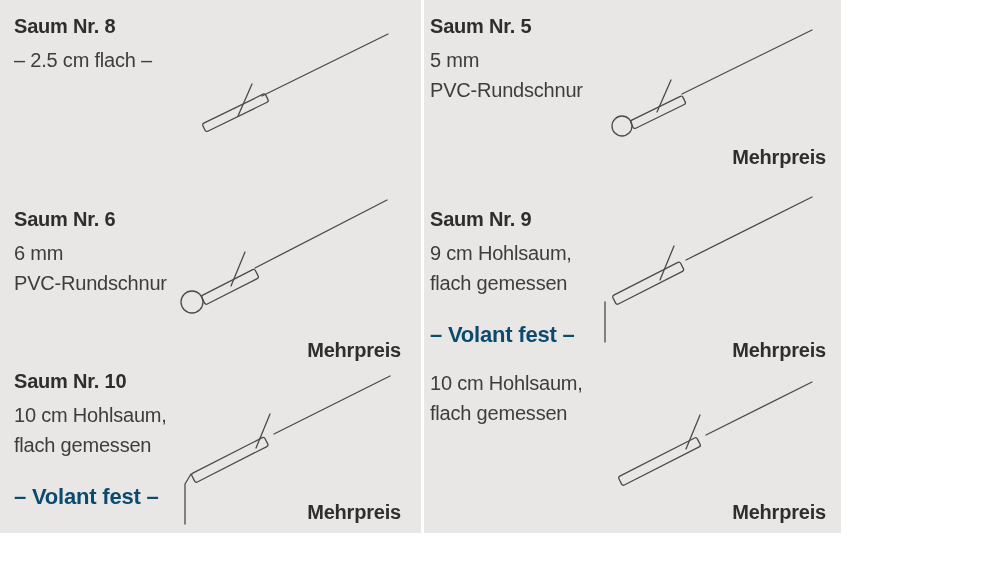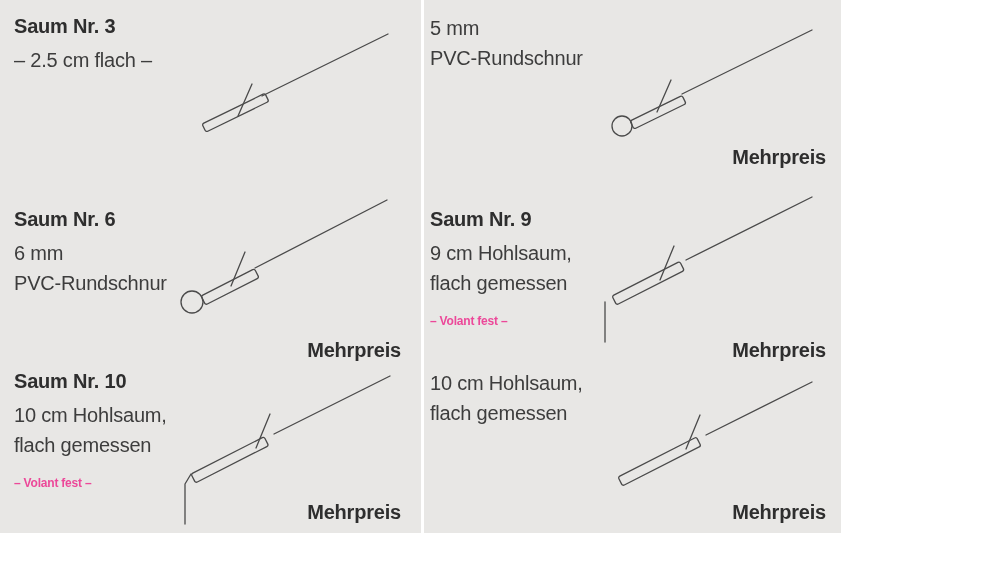--- a/index.html
+++ b/index.html
@@ -44,25 +44,25 @@
     letter-spacing: -0.2px;
   }
   .body-line {
     font-size: 20px;
     font-weight: 400;
     line-height: 30px;
     color: #3d3d3d;
     letter-spacing: -0.2px;
   }
   .note {
-    font-size: 12px;
+    font-size: 22px;
     font-weight: 700;
     line-height: 26px;
-    margin-top: 10px;
-    color: #ec4899;
+    margin-top: 24px;
+    color: #0c4a6e;
     letter-spacing: -0.2px;
   }
   .mehrpreis {
     position: absolute;
     top: 133px;
     font-size: 20px;
     font-weight: 700;
     color: #2e2e2e;
     letter-spacing: -0.2px;
   }
@@ -80,25 +80,26 @@
 </style>
 </head>
 <body>
 
 <div class="page">
 
   <div class="panel panel-left"></div>
   <div class="panel panel-right"></div>
 
   <section class="cell cell-left c0">
-    <h3 class="title">Saum Nr. 3</h3>
+    <h3 class="title">Saum Nr. 8</h3>
     <p class="body-line">– 2.5 cm flach –</p>
   </section>
 
   <section class="cell cell-right c1">
+    <h3 class="title">Saum Nr. 5</h3>
     <p class="body-line">5 mm</p>
     <p class="body-line">PVC-Rundschnur</p>
     <div class="mehrpreis">Mehrpreis</div>
   </section>
 
   <section class="cell cell-left c2">
     <h3 class="title">Saum Nr. 6</h3>
     <p class="body-line">6 mm</p>
     <p class="body-line">PVC-Rundschnur</p>
     <div class="mehrpreis">Mehrpreis</div>

